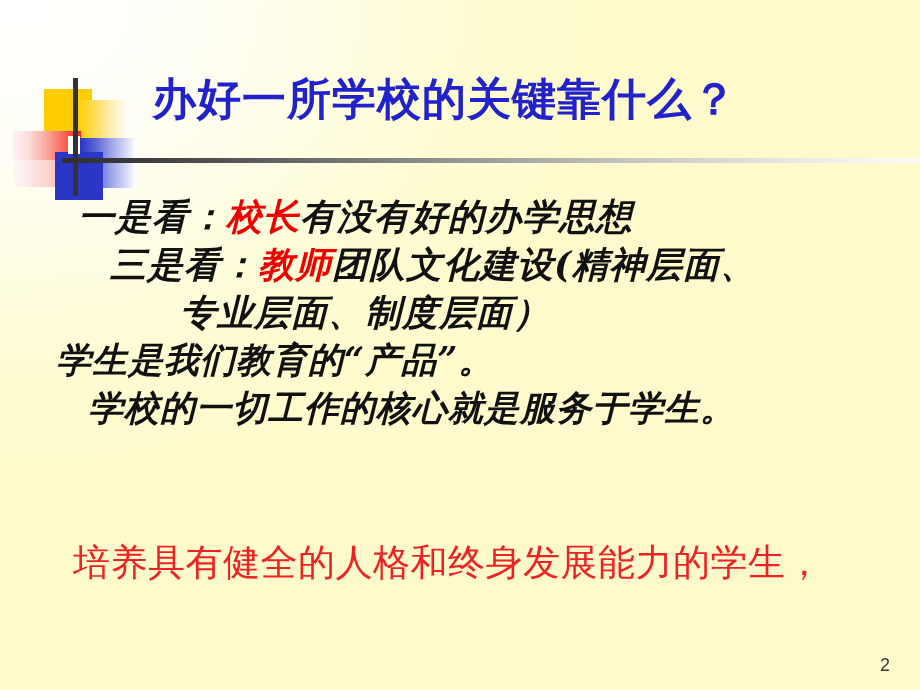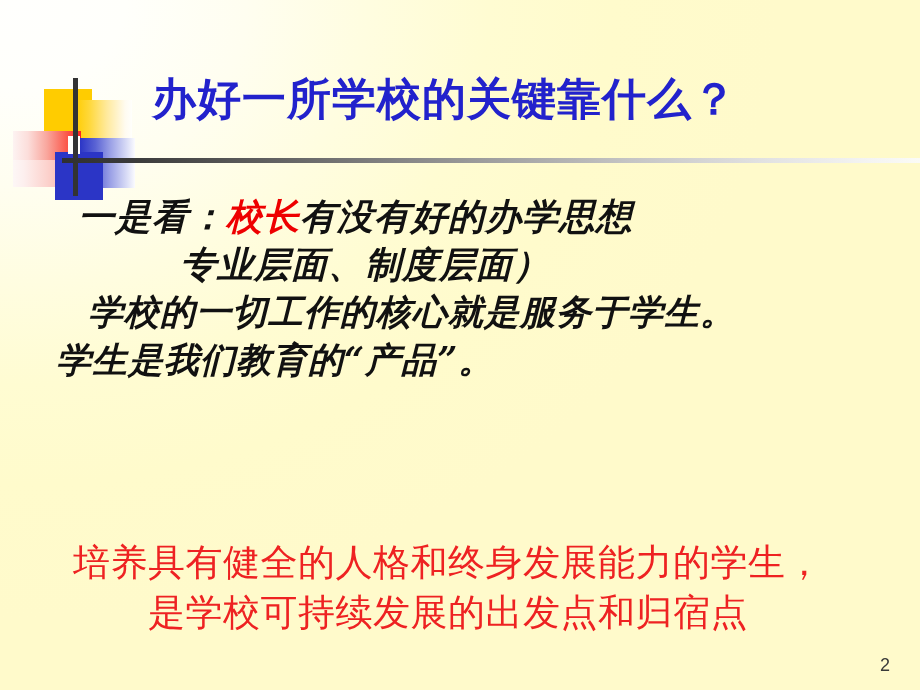--- a/index.html
+++ b/index.html
@@ -179,31 +179,33 @@
     <div class="deco-rect deco-vbar"></div>
     <div class="deco-rect deco-hbar"></div>
   </div>
 
   <div id="title">办好一所学校的关键靠什么？</div>
 
   <div id="body-block">
     <div class="bodyline ln1">
       <span>一是看：</span><span class="hl">校长</span><span>有没有好的办学思想</span>
     </div>
+    <div class="bodyline ln3">
+      <span>三是看：</span><span class="hl">教师</span><span>团队文化建设(精神层面、</span>
+    </div>
     <div class="bodyline ln4">
       <span>专业层面、制度层面）</span>
     </div>
+    <div class="bodyline ln6">
+      <span>学生是我们教育的“产品”。</span>
+    </div>
     <div class="bodyline ln5">
       <span>学校的一切工作的核心就是服务于学生。</span>
     </div>
-    <div class="bodyline ln6">
-      <span>学生是我们教育的“产品”。</span>
-    </div>
   </div>
 
   <div id="closing">
     <div class="closeline">培养具有健全的人格和终身发展能力的学生，</div>
-    <div class="closeline">是学校可持续发展的出发点和归宿点</div>
   </div>
 
   <div id="pagenum">2</div>
 
 </div>
 
 </body></html>

